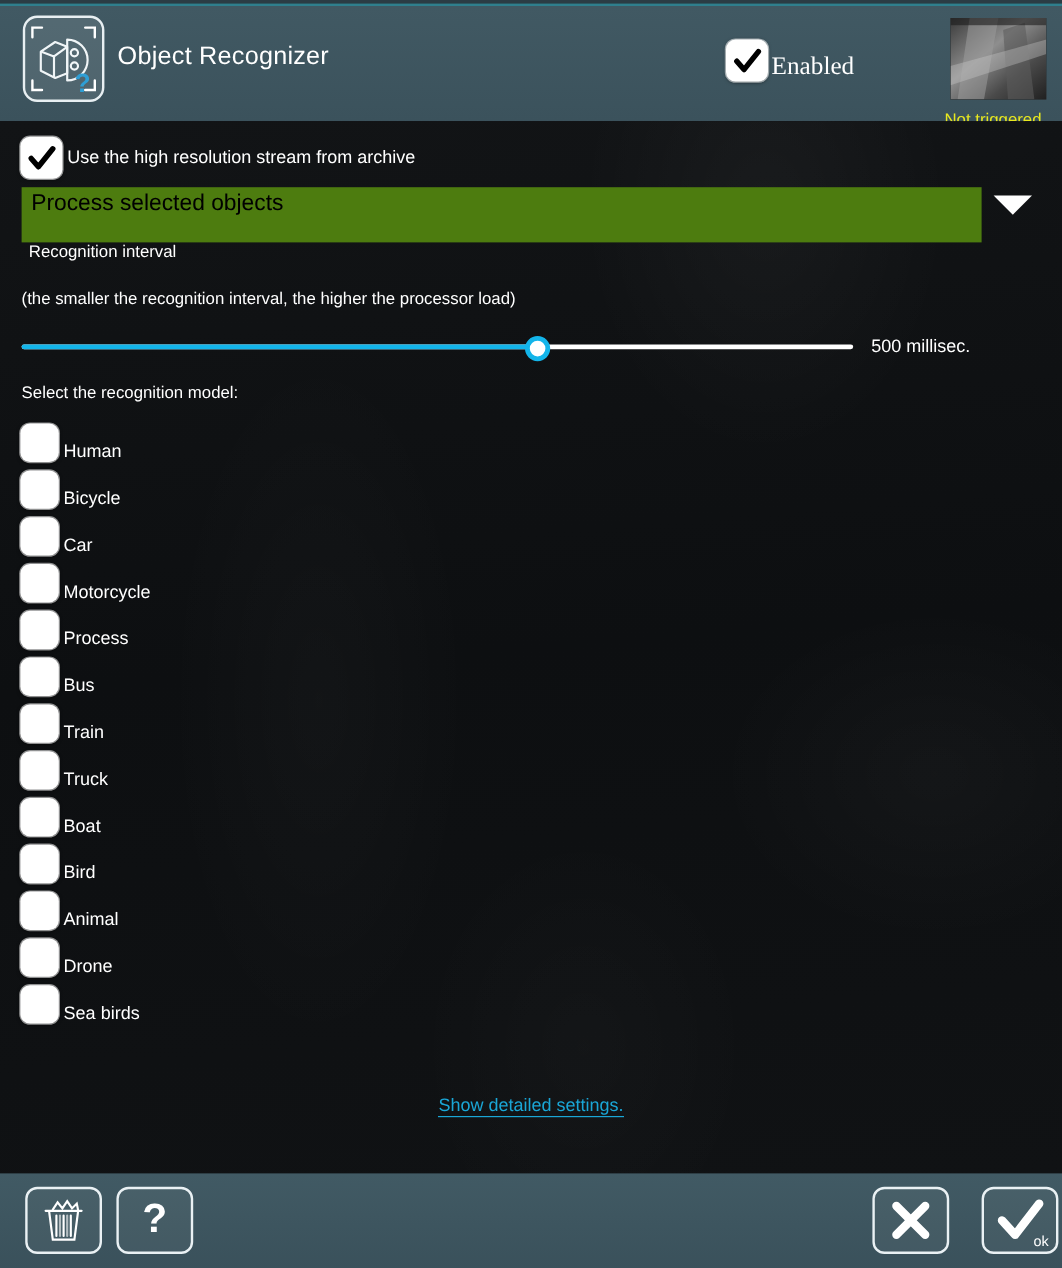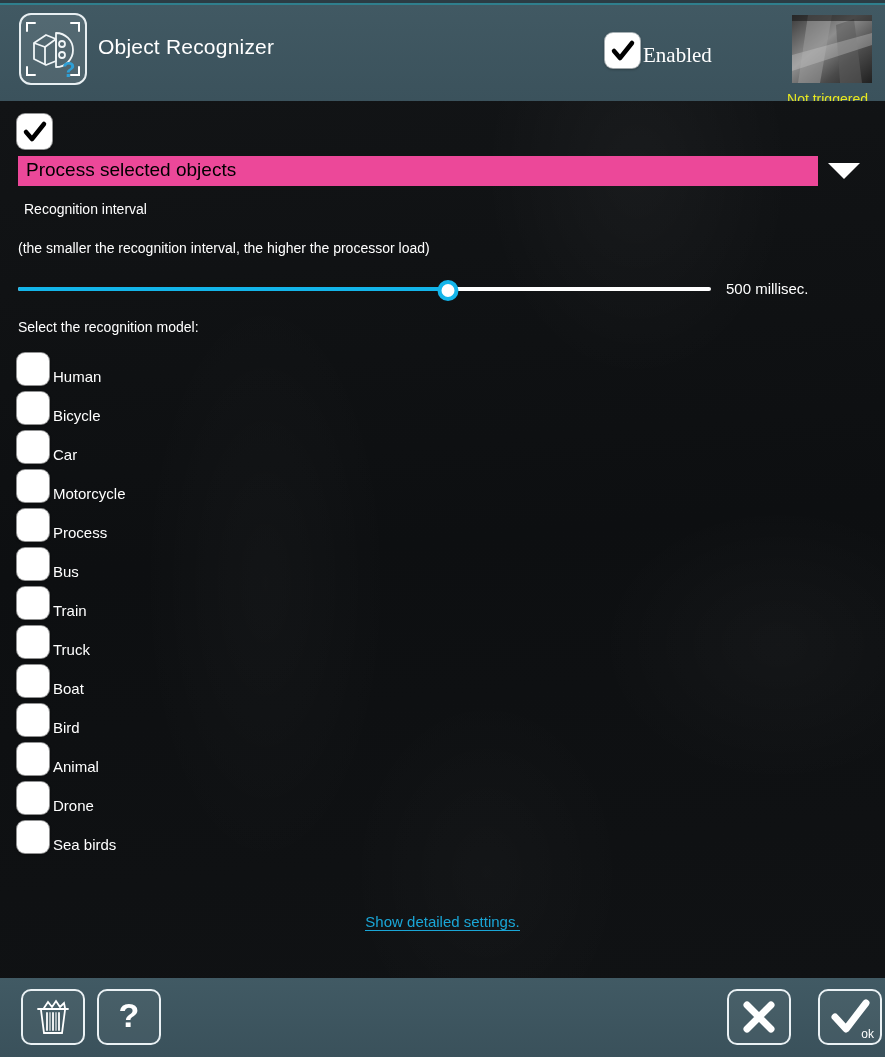--- a/index.html
+++ b/index.html
@@ -79,22 +79,22 @@
   }
   .body > * { position: relative; }
 
   .hires-row {
     position: absolute; left: 17px; top: 13px;
     display: flex; align-items: center; gap: 4px;
   }
   .hires-label { font-size: 15px; color: #ffffff; }
 
   .combo {
-    position: absolute; left: 18px; top: 55px; width: 800px; height: 30px;
-    background: #ec4899;
+    position: absolute; left: 18px; top: 55px; width: 800px; height: 46px;
+    background: #4d7c0f;
     padding-left: 47px;
   }
   .combo-text {
     position: absolute; left: 8px; top: 3px;
     font-size: 19px; color: #000000;
   }
   .combo-arrow {
     position: absolute; left: 828px; top: 62px;
     width: 0; height: 0;
     border-left: 16px solid transparent;
@@ -241,20 +241,21 @@
   </div>
 
   <div class="body">
 
     <div class="hires-row">
       <div class="cb">
         <svg width="26" height="26" viewBox="0 0 26 26">
           <path d="M4 13 L10 20 L22 5" stroke="#000000" stroke-width="4.5" fill="none" stroke-linecap="round" stroke-linejoin="round"></path>
         </svg>
       </div>
+      <div class="hires-label">Use the high resolution stream from archive</div>
     </div>
 
     <div class="combo">
       <div class="combo-text">Process selected objects</div>
     </div>
     <div class="combo-arrow"></div>
 
     <div class="interval-label">Recognition interval</div>
     <div class="interval-hint">(the smaller the recognition interval, the higher the processor load)</div>
 

